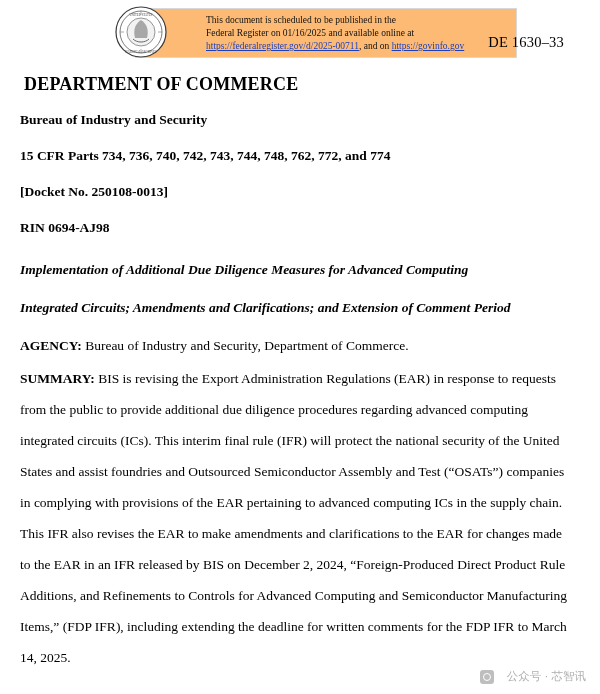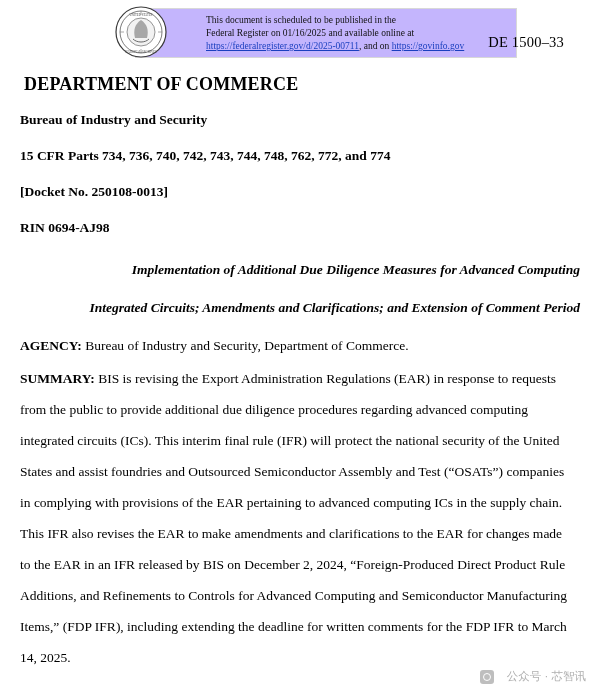--- a/index.html
+++ b/index.html
@@ -40,21 +40,21 @@
     height: 52px;
   }
   .seal svg { display: block; }
 
   .notice-box {
     position: absolute;
     left: 115px;
     top: 8px;
     width: 382px;
     height: 50px;
-    background: #c4b5fd;
+    background: #fdba74;
     border: 1px solid #d8d8d8;
     box-sizing: border-box;
     padding: 5px 8px 5px 70px;
     font-family: "Liberation Serif", serif;
     font-size: 9.5px;
     line-height: 13px;
     color: #111111;
   }
   .notice-box a {
     color: #1a3fbf;
@@ -90,21 +90,20 @@
     margin: 0 0 18px 0;
     line-height: 18px;
   }
 
   .title-italic {
     font-weight: bold;
     font-style: italic;
     font-size: 13.5px;
     line-height: 30px;
     margin: 6px 0 8px 0;
-    text-align: right;
   }
 
   .para {
     font-size: 13.5px;
     line-height: 30px;
     margin: 0 12px 0 0;
     text-align: left;
   }
   .para .lbl {
     font-weight: bold;
@@ -174,21 +173,21 @@
           <line x1="26" y1="5" x2="26" y2="9"></line>
           <line x1="26" y1="43" x2="26" y2="47"></line>
           <line x1="5" y1="26" x2="9" y2="26"></line>
           <line x1="43" y1="26" x2="47" y2="26"></line>
         </g>
         <text x="26" y="9.5" font-size="3.1" fill="#4a4a4a" text-anchor="middle" font-family="Liberation Serif, serif">UNITED STATES</text>
         <text x="26" y="46.5" font-size="3.1" fill="#4a4a4a" text-anchor="middle" font-family="Liberation Serif, serif">NATIONAL ARCHIVES</text>
       </svg>
     </div>
 
-    <div class="doc-number">DE 1500–33</div>
+    <div class="doc-number">DE 1630–33</div>
   </div>
 
   <div class="body-block">
     <div class="dept">DEPARTMENT OF COMMERCE</div>
     <div class="line-bold">Bureau of Industry and Security</div>
     <div class="line-bold">15 CFR Parts 734, 736, 740, 742, 743, 744, 748, 762, 772, and 774</div>
     <div class="line-bold">[Docket No. 250108-0013]</div>
     <div class="line-bold">RIN 0694-AJ98</div>
 
     <div class="title-italic">Implementation of Additional Due Diligence Measures for Advanced Computing</div>

